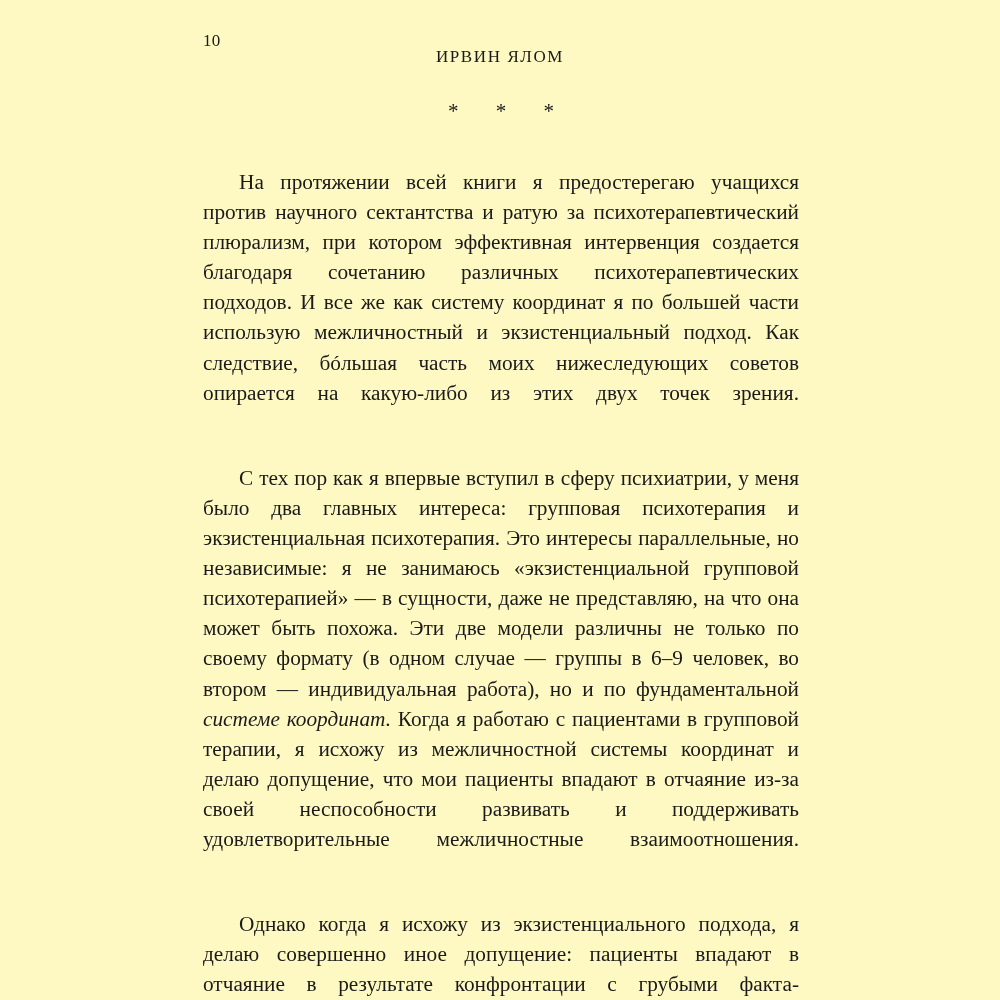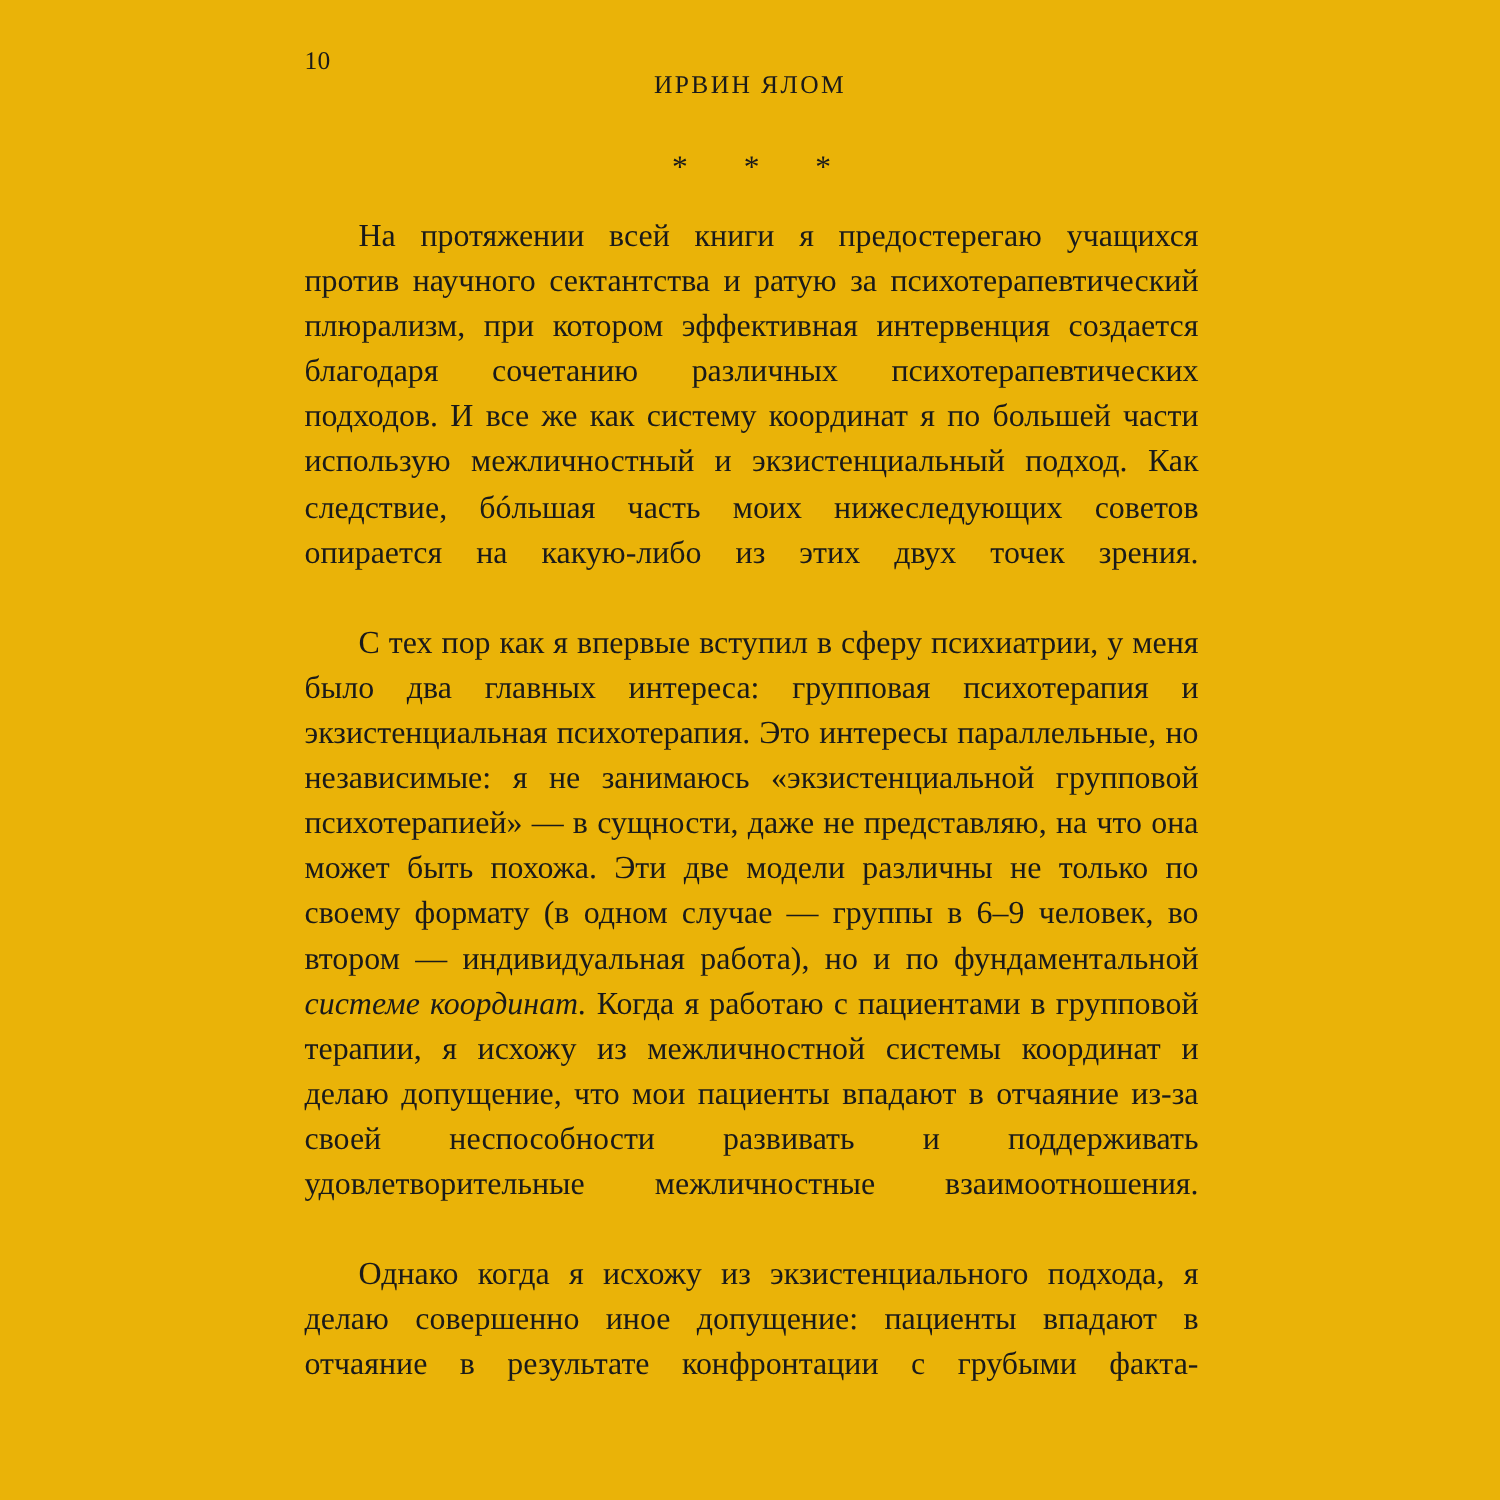--- a/index.html
+++ b/index.html
@@ -5,21 +5,21 @@
 <style>
   html, body {
     margin: 0;
     padding: 0;
     background: #ffffff;
   }
   .page {
     position: relative;
     width: 1000px;
     height: 1000px;
-    background: #eab308;
+    background: #fef9c3;
     overflow: hidden;
     font-family: "Liberation Serif", "DejaVu Serif", serif;
     color: #1a1a1a;
     box-sizing: border-box;
   }
 
   
   .running-head {
     position: absolute;
     left: 203px;
@@ -63,20 +63,21 @@
     line-height: 30.1px;
     text-align: justify;
     text-justify: inter-word;
     text-indent: 0;
     hyphens: manual;
     -webkit-hyphens: manual;
     word-spacing: 0px;
   }
   p.para.indent {
     text-indent: 36px;
+    margin-top: 25px;
   }
   
   p.para::after {
     content: "";
     display: inline-block;
     width: 100%;
   }
 
   .sep {
     margin: 0;

